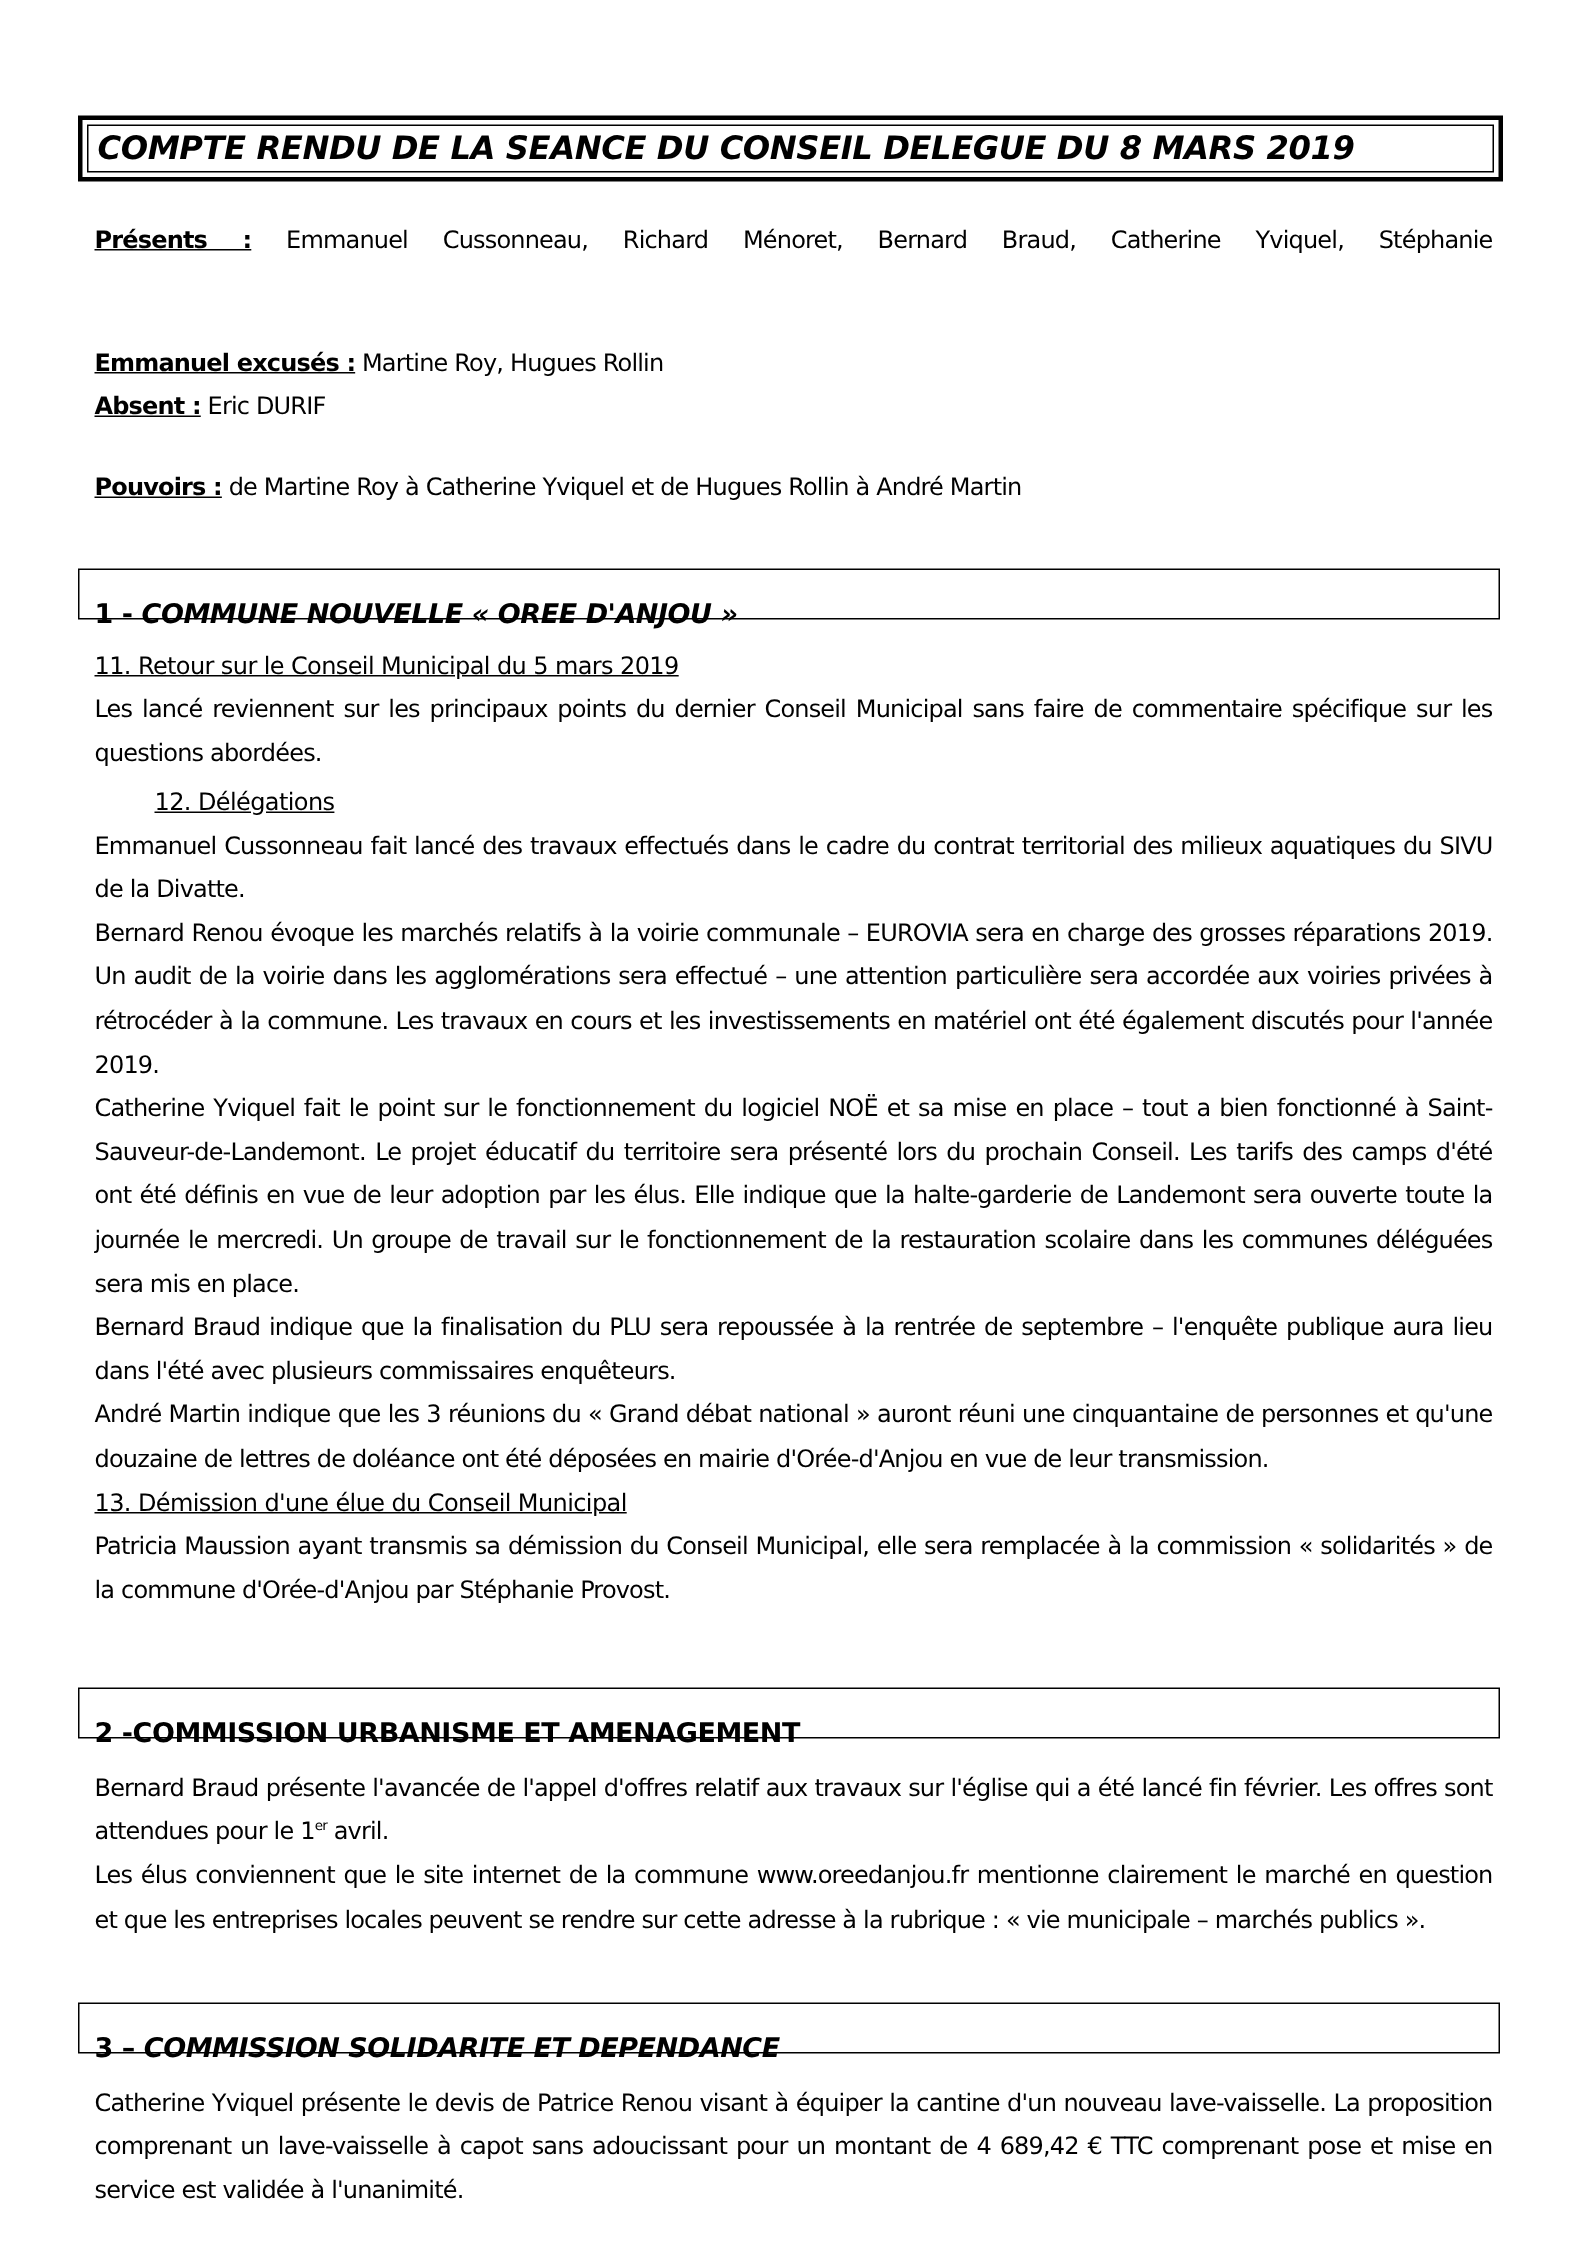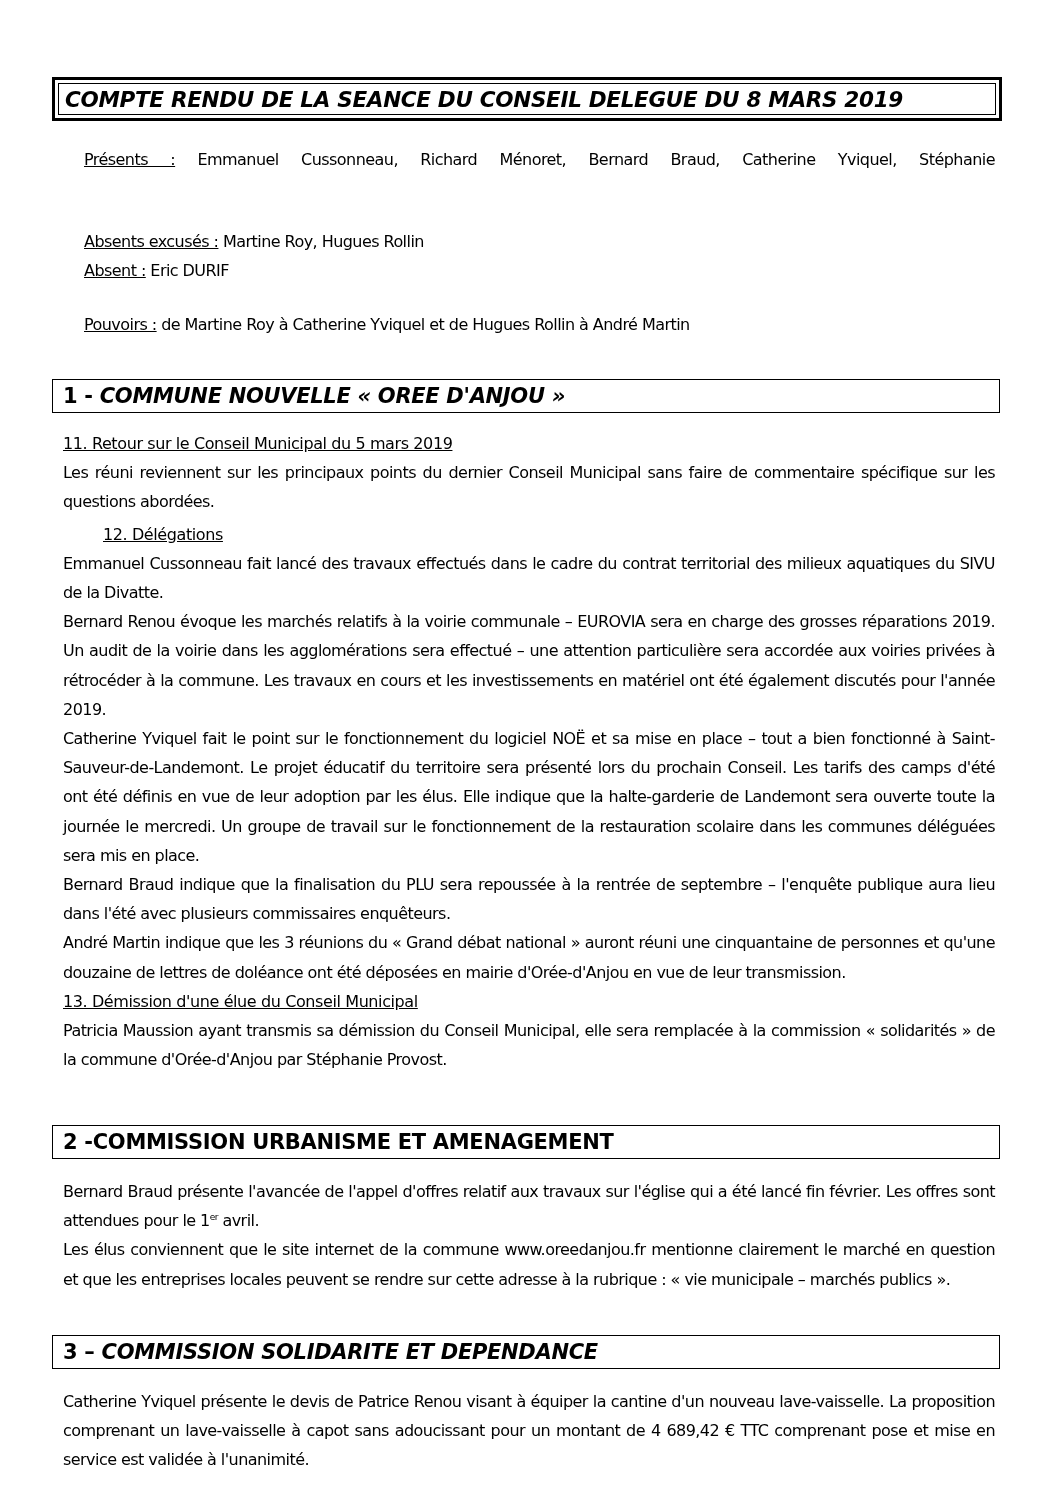--- a/index.html
+++ b/index.html
@@ -20,64 +20,64 @@
       position: absolute; left: 10px; top: 5px; right: 6px;
       font-family: "DejaVu Sans", sans-serif; font-weight: bold; font-style: italic;
       font-size: 21.5px; letter-spacing: -0.3px; white-space: nowrap; line-height: 30px;
     }
     .p {
       position: absolute; left: 63px; width: 932px;
       font-family: "DejaVu Sans", sans-serif;
       font-size: 16px; line-height: 29.2px; text-align: justify;
       letter-spacing: -0.55px;
     }
-    .p .lbl { font-weight: normal; text-decoration: underline; margin-left: 21px; }
+    .p .lbl { font-weight: bold; text-decoration: underline; }
     .sub { font-weight: normal; text-decoration: underline; letter-spacing: -0.4px; }
     .justify-last { text-align-last: justify; }
     .sec-box {
       position: absolute; left: 52px; width: 948px; height: 34px;
       border: 1.5px solid #000; box-sizing: border-box;
     }
     .sec-text {
-      position: absolute; left: 10px; top: 3px; white-space: nowrap;
-      font-family: "DejaVu Sans", sans-serif; font-size: 21px; font-weight: bold;
+      position: absolute; left: 10px; top: 17px; white-space: nowrap;
+      font-family: "DejaVu Sans", sans-serif; font-size: 18px; font-weight: bold;
       line-height: 26px; letter-spacing: -0.3px;
     }
     .sec-text .it { font-style: italic; }
     sup { font-size: 9px; line-height: 0; }
   </style>
 </head>
 <body>
 
 <div class="page">
 
   <div class="title-box">
     <div class="title-text">COMPTE RENDU DE LA SEANCE DU CONSEIL DELEGUE DU 8 MARS 2019</div>
   </div>
 
   <div class="p" style="top:145px;">
     <div class="justify-last"><span class="lbl">Présents :</span><span> Emmanuel Cussonneau, Richard Ménoret, Bernard Braud, Catherine Yviquel, Stéphanie</span></div>
   </div>
 
   <div class="p" style="top:227px;">
-    <div><span class="lbl">Absents excusés :</span><span> Martine Roy, Hugues Rollin</span></div>
+    <div><span class="lbl">Emmanuel excusés :</span><span> Martine Roy, Hugues Rollin</span></div>
     <div><span class="lbl">Absent :</span><span> Eric DURIF</span></div>
   </div>
 
   <div class="p" style="top:310px;">
     <span class="lbl">Pouvoirs :</span><span> de Martine Roy à Catherine Yviquel et de Hugues Rollin à André Martin</span>
   </div>
 
   <div class="sec-box" style="top:379px;">
     <div class="sec-text"><span>1 - </span><span class="it">COMMUNE NOUVELLE « OREE D'ANJOU »</span></div>
   </div>
 
   <div class="p" style="top:429px;">
     <div class="sub">11. Retour sur le Conseil Municipal du 5 mars 2019</div>
-    <div>Les réuni reviennent sur les principaux points du dernier Conseil Municipal sans faire de commentaire spécifique sur les questions abordées.</div>
+    <div>Les lancé reviennent sur les principaux points du dernier Conseil Municipal sans faire de commentaire spécifique sur les questions abordées.</div>
     <div class="sub" style="margin-top:3px;margin-left:40px;">12. Délégations</div>
     <div>Emmanuel Cussonneau fait lancé des travaux effectués dans le cadre du contrat territorial des milieux aquatiques du SIVU de la Divatte.</div>
     <div>Bernard Renou évoque les marchés relatifs à la voirie communale – EUROVIA sera en charge des grosses réparations 2019. Un audit de la voirie dans les agglomérations sera effectué – une attention particulière sera accordée aux voiries privées à rétrocéder à la commune. Les travaux en cours et les investissements en matériel ont été également discutés pour l'année 2019.</div>
     <div>Catherine Yviquel fait le point sur le fonctionnement du logiciel NOË et sa mise en place – tout a bien fonctionné à Saint-Sauveur-de-Landemont. Le projet éducatif du territoire sera présenté lors du prochain Conseil. Les tarifs des camps d'été ont été définis en vue de leur adoption par les élus. Elle indique que la halte-garderie de Landemont sera ouverte toute la journée le mercredi. Un groupe de travail sur le fonctionnement de la restauration scolaire dans les communes déléguées sera mis en place.</div>
     <div>Bernard Braud indique que la finalisation du PLU sera repoussée à la rentrée de septembre – l'enquête publique aura lieu dans l'été avec plusieurs commissaires enquêteurs.</div>
     <div>André Martin indique que les 3 réunions du « Grand débat national » auront réuni une cinquantaine de personnes et qu'une douzaine de lettres de doléance ont été déposées en mairie d'Orée-d'Anjou en vue de leur transmission.</div>
     <div class="sub">13. Démission d'une élue du Conseil Municipal</div>
     <div>Patricia Maussion ayant transmis sa démission du Conseil Municipal, elle sera remplacée à la commission « solidarités » de la commune d'Orée-d'Anjou par Stéphanie Provost.</div>
   </div>
 

